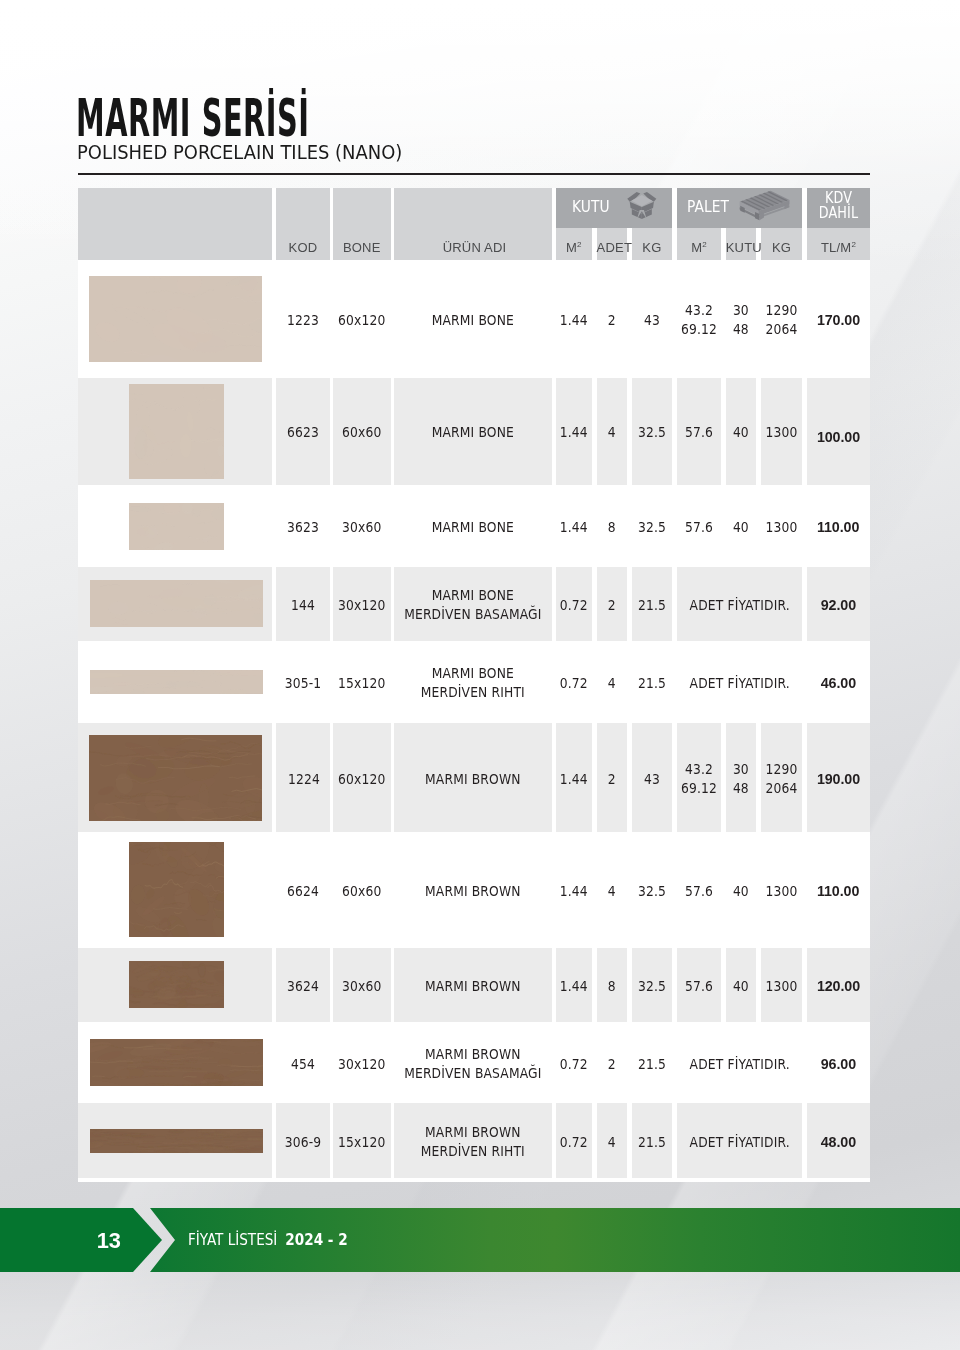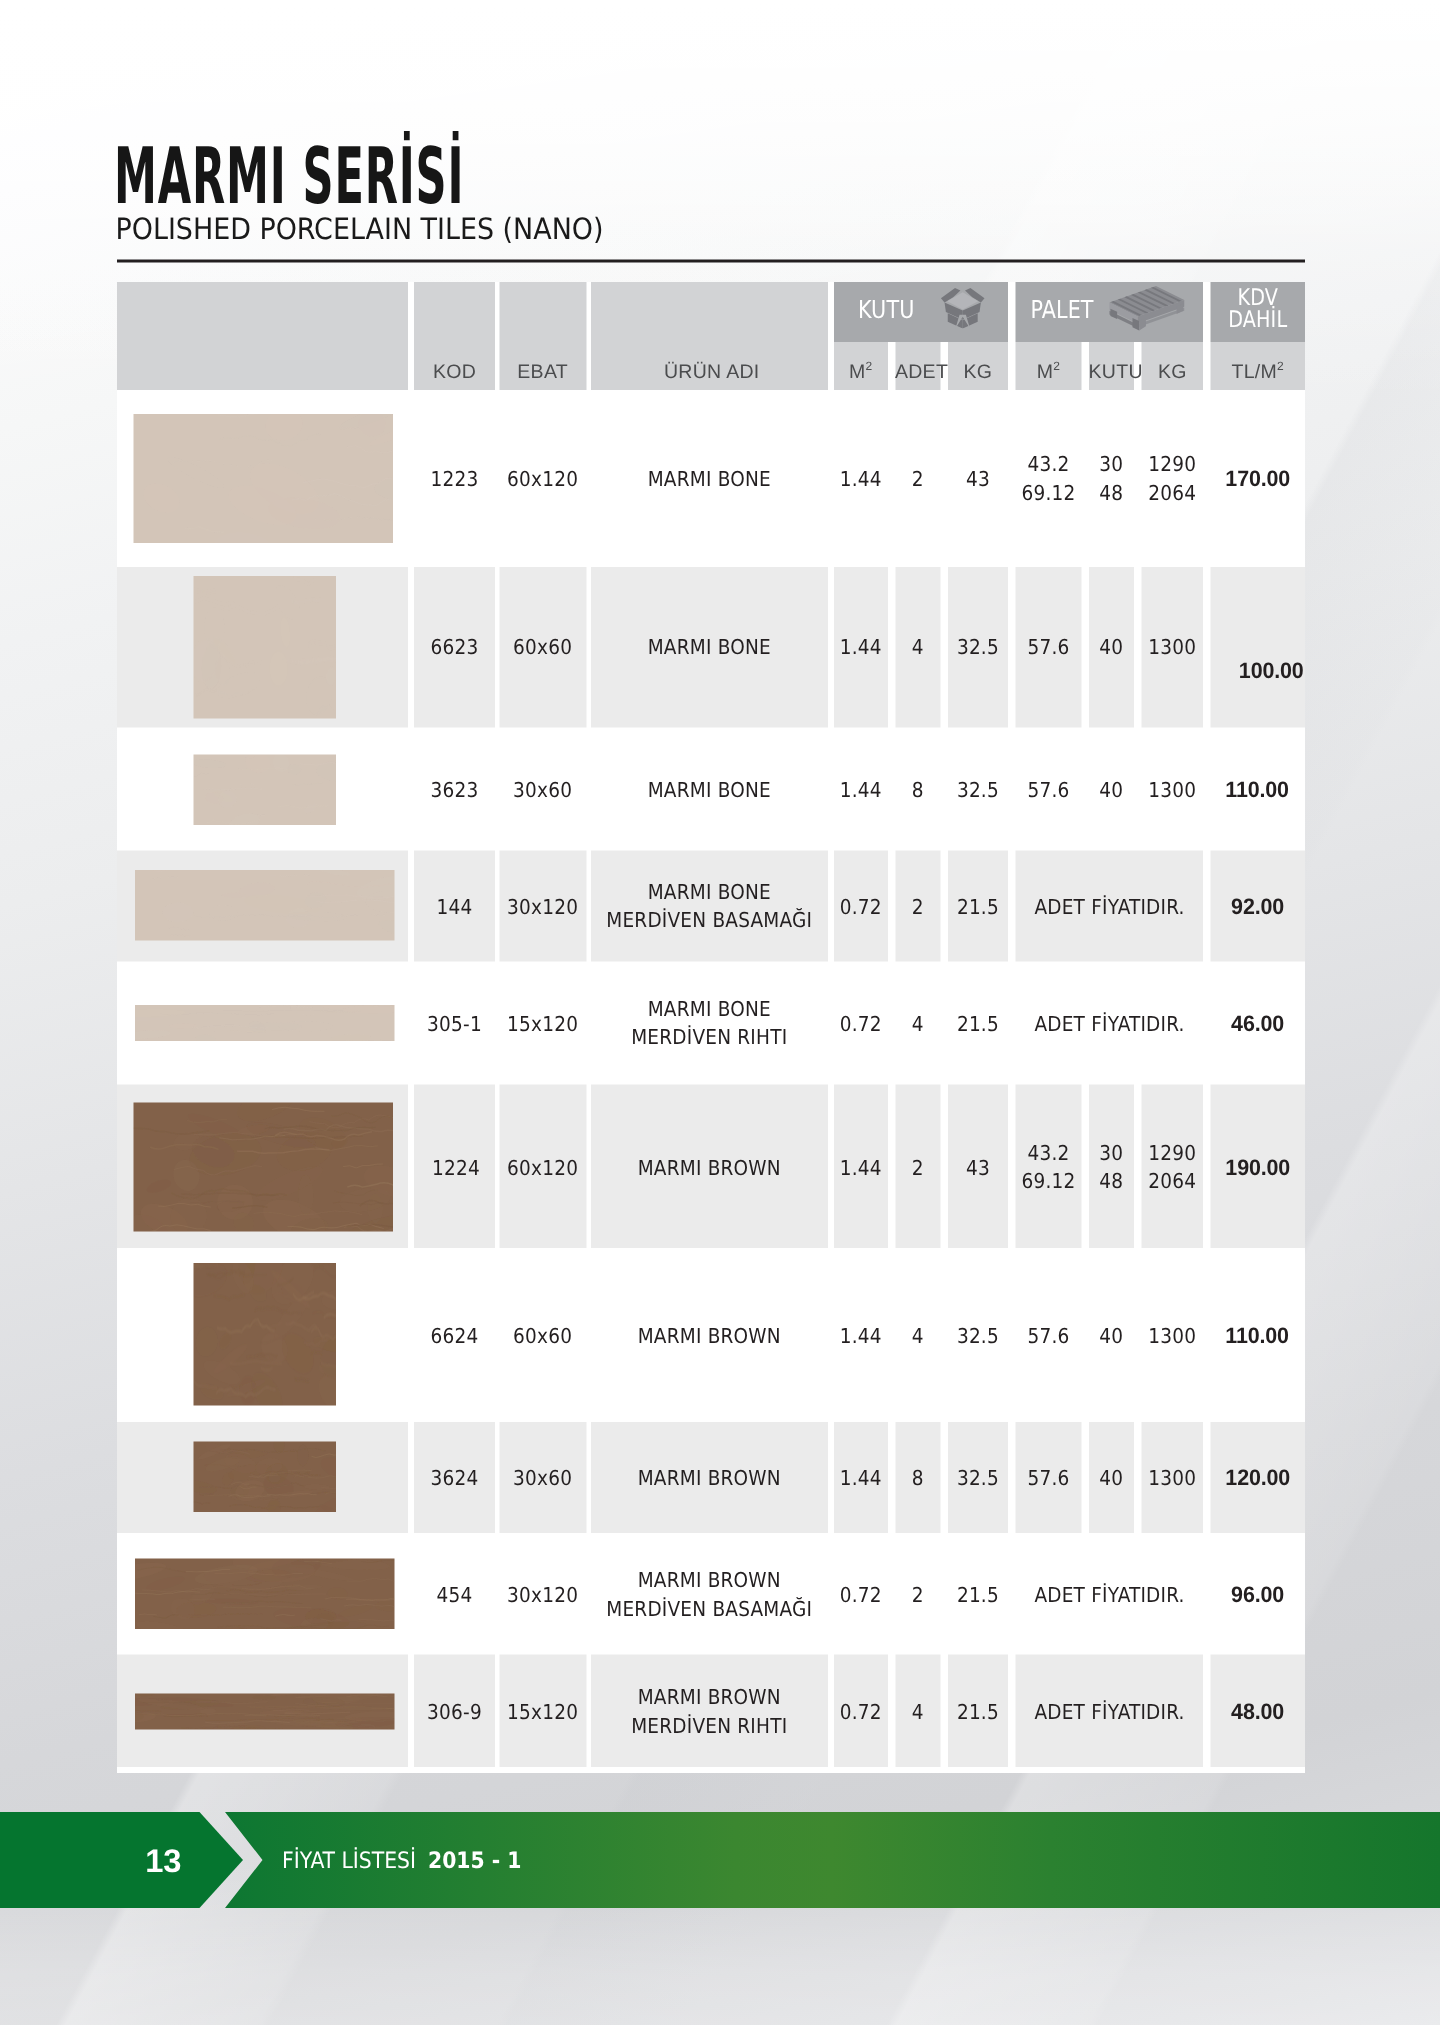--- a/index.html
+++ b/index.html
@@ -147,21 +147,21 @@
             <path d="M4 46 L18 52 L18 66 L4 60 Z" fill="#77787d"></path>
             <path d="M50 64 L64 70 L64 88 L50 82 Z" fill="#77787d"></path>
             <path d="M64 70 L78 64 L78 80 L64 88 Z" fill="#8b8c91"></path>
             <path d="M142 42 L156 36 L156 50 L142 56 Z" fill="#8b8c91"></path>
           </svg></span>
       </div>
       <div class="hgroup" style="left:729px;top:0;width:63px;height:39.5px;">
         <span style="left:0;top:2.6px;width:67.74193548387096px;text-align:center;line-height:15.4px;font-size:15.3px;">KDV<br>DAHİL</span>
       </div>
       <div class="hlabel" style="left:198px;top:53px;width:54px;">KOD</div>
-      <div class="hlabel" style="left:255px;top:53px;width:57.5px;">EBAT</div>
+      <div class="hlabel" style="left:255px;top:53px;width:57.5px;">BONE</div>
       <div class="hlabel" style="left:315.5px;top:53px;width:162px;">ÜRÜN ADI</div>
       <div class="hcell" style="left:477.5px;top:39.5px;width:36.6px;height:32.5px;"></div>
       <div class="hlabel" style="left:477.5px;top:53px;width:36.6px;">M<sup>2</sup></div>
       <div class="hcell" style="left:518.6px;top:39.5px;width:30.4px;height:32.5px;"></div>
       <div class="hlabel" style="left:518.6px;top:53px;width:15px;">ADET</div>
       <div class="hcell" style="left:553.5px;top:39.5px;width:40.9px;height:32.5px;"></div>
       <div class="hlabel" style="left:553.5px;top:53px;width:40.9px;">KG</div>
       <div class="hcell" style="left:598.9px;top:39.5px;width:44.3px;height:32.5px;"></div>
       <div class="hlabel" style="left:598.9px;top:53px;width:44.3px;">M<sup>2</sup></div>
       <div class="hcell" style="left:647.7px;top:39.5px;width:30.4px;height:32.5px;"></div>
@@ -262,21 +262,21 @@
         </div>
         <div class="txt" style="left:198px;width:54px;top:46.85px;line-height:17px;">6623</div>
         <div class="txt" style="left:255px;width:57.5px;top:46.85px;line-height:17px;">60x60</div>
         <div class="txt" style="left:315.5px;width:158.7px;top:46.85px;line-height:17px;">MARMI BONE</div>
         <div class="txt" style="left:477.5px;width:36.6px;top:46.85px;line-height:17px;">1.44</div>
         <div class="txt" style="left:518.6px;width:30.4px;top:46.85px;line-height:17px;">4</div>
         <div class="txt" style="left:553.5px;width:40.9px;top:46.85px;line-height:17px;">32.5</div>
         <div class="txt" style="left:598.9px;width:44.3px;top:46.85px;line-height:17px;">57.6</div>
         <div class="txt" style="left:647.7px;width:30.4px;top:46.85px;line-height:17px;">40</div>
         <div class="txt" style="left:682.6px;width:41.9px;top:46.85px;line-height:17px;">1300</div>
-        <div class="txt b" style="left:729px;width:63px;top:62px;line-height:17px;text-align:right;"><i>100.00</i></div>
+        <div class="txt b" style="left:729px;width:63px;top:51px;line-height:17px;"><i>100.00</i></div>
       </div>
       <div class="row" style="top:297.2px;width:792px;height:81.9px;">
         <div class="tile tile-bone" style="left:50.599999999999994px;top:17.450000000000003px;width:95px;height:47px;">
           <svg viewBox="0 0 200 100" preserveAspectRatio="none">
             <g filter="url(#bl2)">
               <ellipse cx="78.4" cy="-2.4" rx="9.4" ry="8.4" transform="rotate(13 78.4 -2.4)" fill="#e3dbd3" opacity="0.023"></ellipse>
               <ellipse cx="122.7" cy="11.6" rx="11.1" ry="13.4" transform="rotate(-21 122.7 11.6)" fill="#e3dbd3" opacity="0.030"></ellipse>
               <ellipse cx="41.8" cy="59.9" rx="15.2" ry="6.3" transform="rotate(27 41.8 59.9)" fill="#cdc0b4" opacity="0.008"></ellipse>
               <ellipse cx="202.2" cy="23.5" rx="29.7" ry="14.5" transform="rotate(1 202.2 23.5)" fill="#cdc0b4" opacity="0.032"></ellipse>
               <ellipse cx="90.4" cy="11.4" rx="17.7" ry="14.3" transform="rotate(16 90.4 11.4)" fill="#e3dbd3" opacity="0.016"></ellipse>
@@ -835,16 +835,16 @@
       </div>
     </div>
 
   <div class="footer">
     <div class="fl">
       <div class="pagenum">13</div>
     </div>
     <div class="fr"></div>
     <div class="flabel">
       <span>FİYAT LİSTESİ</span>
-      <b>2015 - 1</b>
+      <b>2024 - 2</b>
     </div>
   </div>
 </div>
 
 </body></html>

